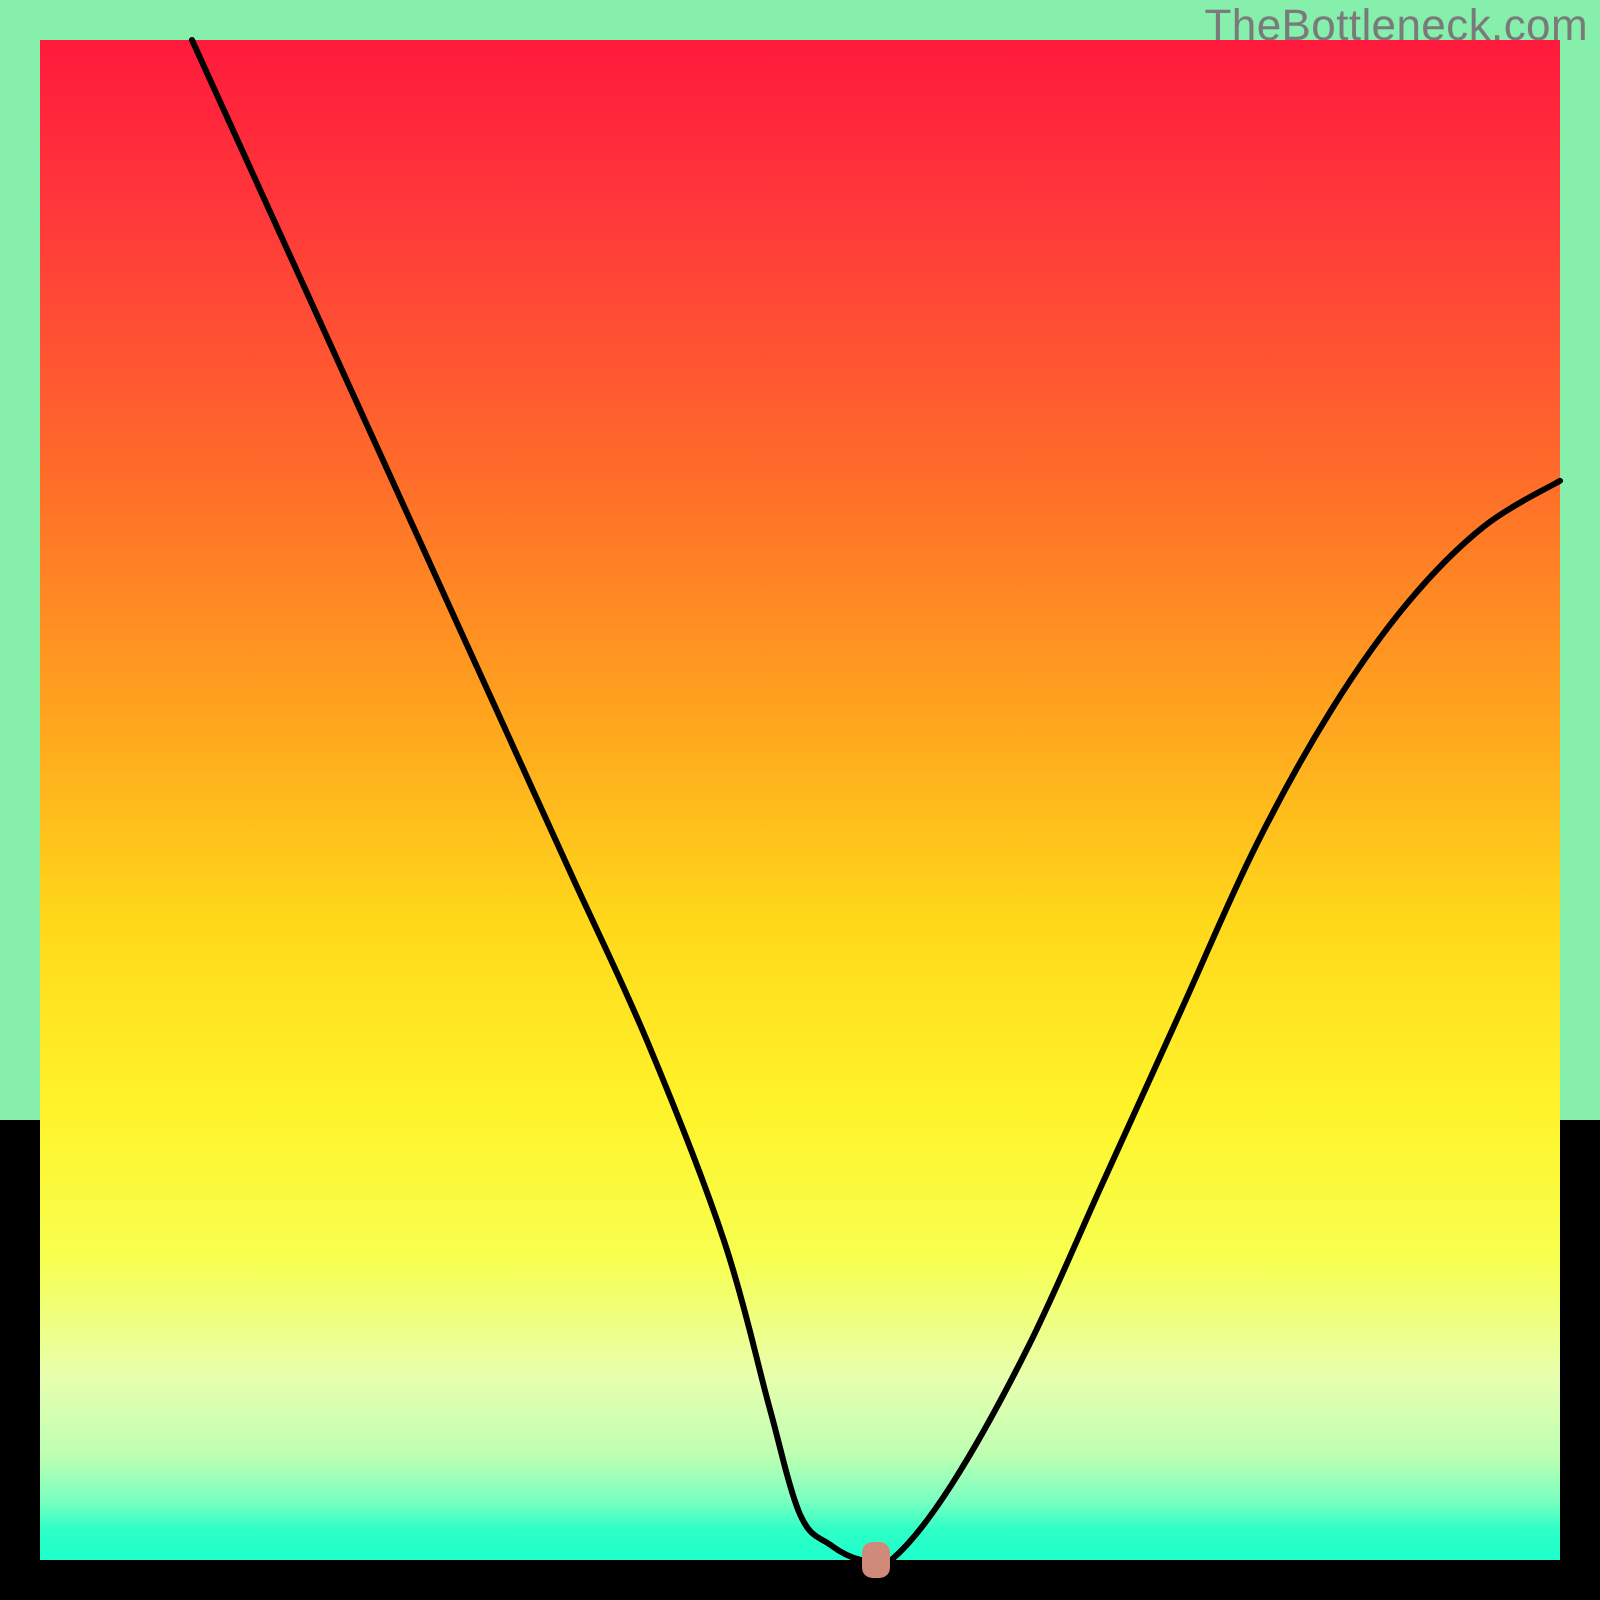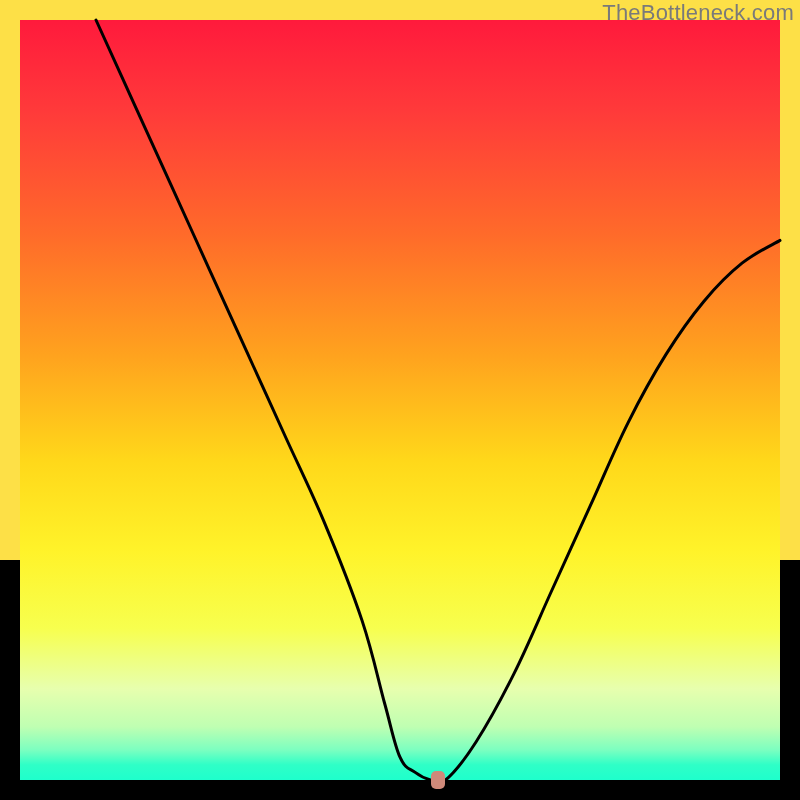--- a/index.html
+++ b/index.html
@@ -8,21 +8,21 @@
     width: 800px;
     height: 800px;
     background: #000;
     font-family: Arial, Helvetica, sans-serif;
     overflow: hidden;
   }
   .frame {
     position: relative;
     width: 800px;
     height: 560px;
-    background: #fde047;
+    background: #86efac;
   }
   .plot-area {
     position: absolute;
     left: 20px;
     top: 20px;
     width: 760px;
     height: 760px;
     background: linear-gradient(to bottom,
       #ff1a3c 0%,
       #ff3a3a 12%,

